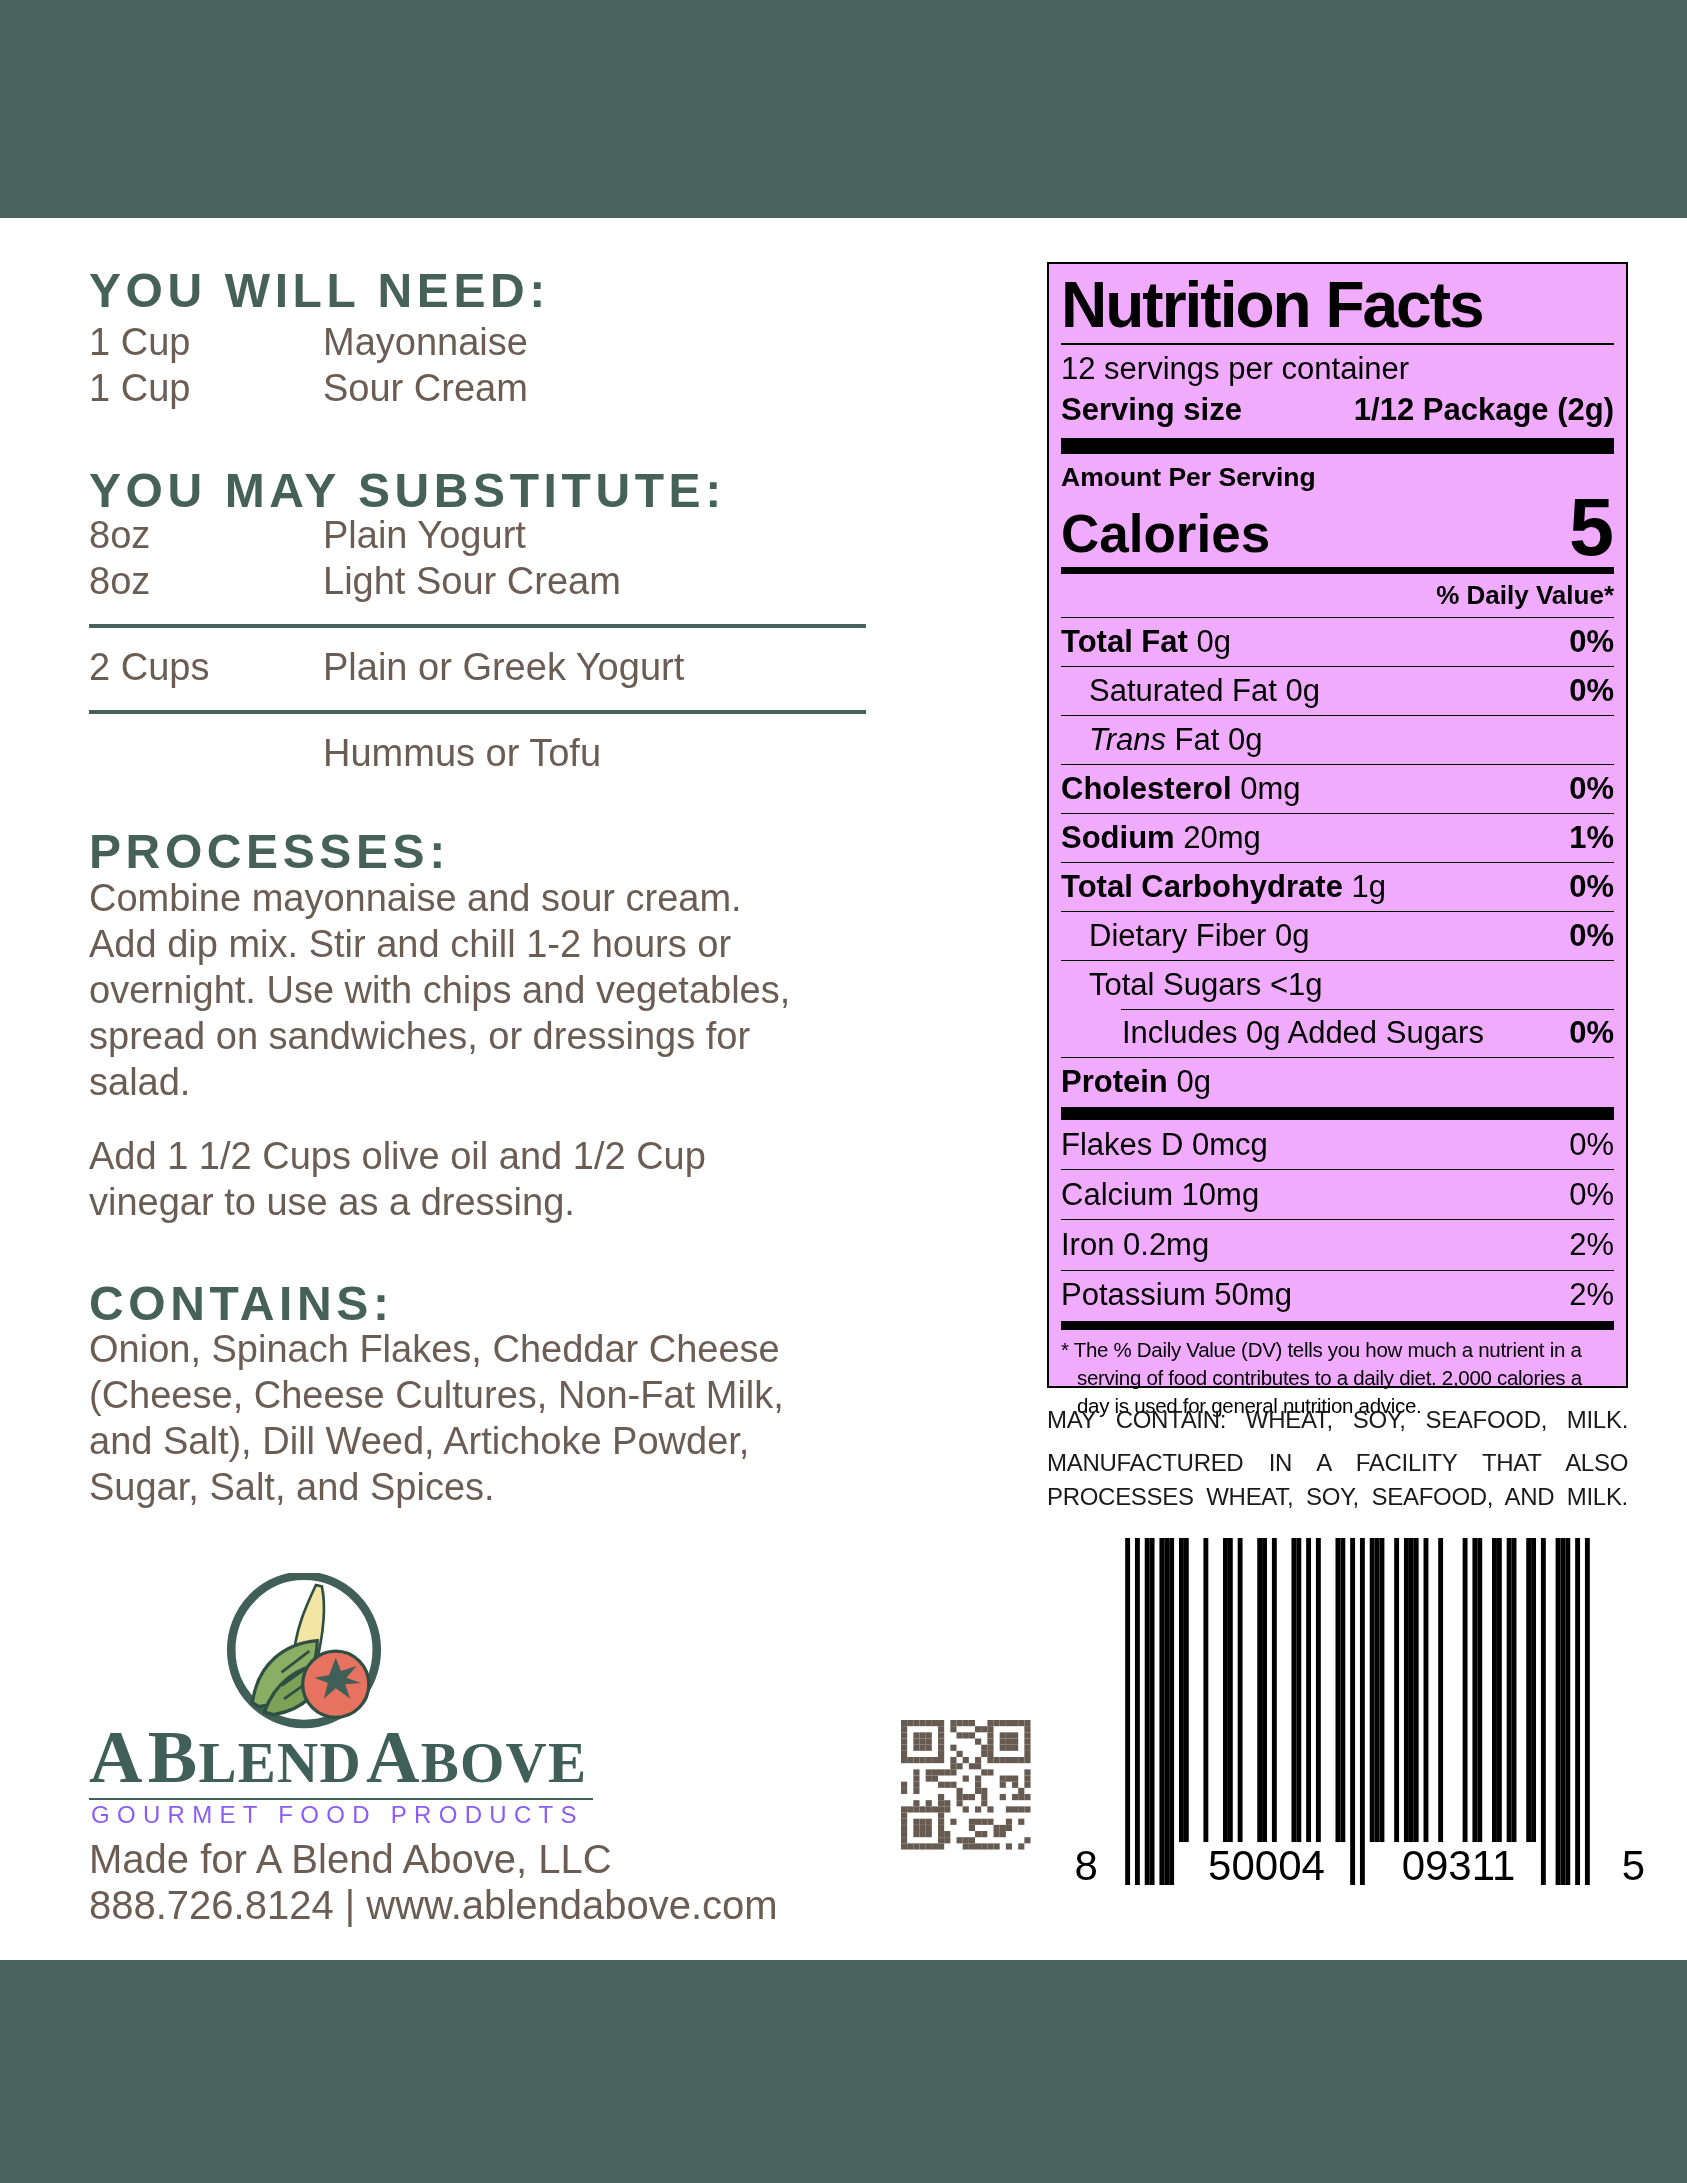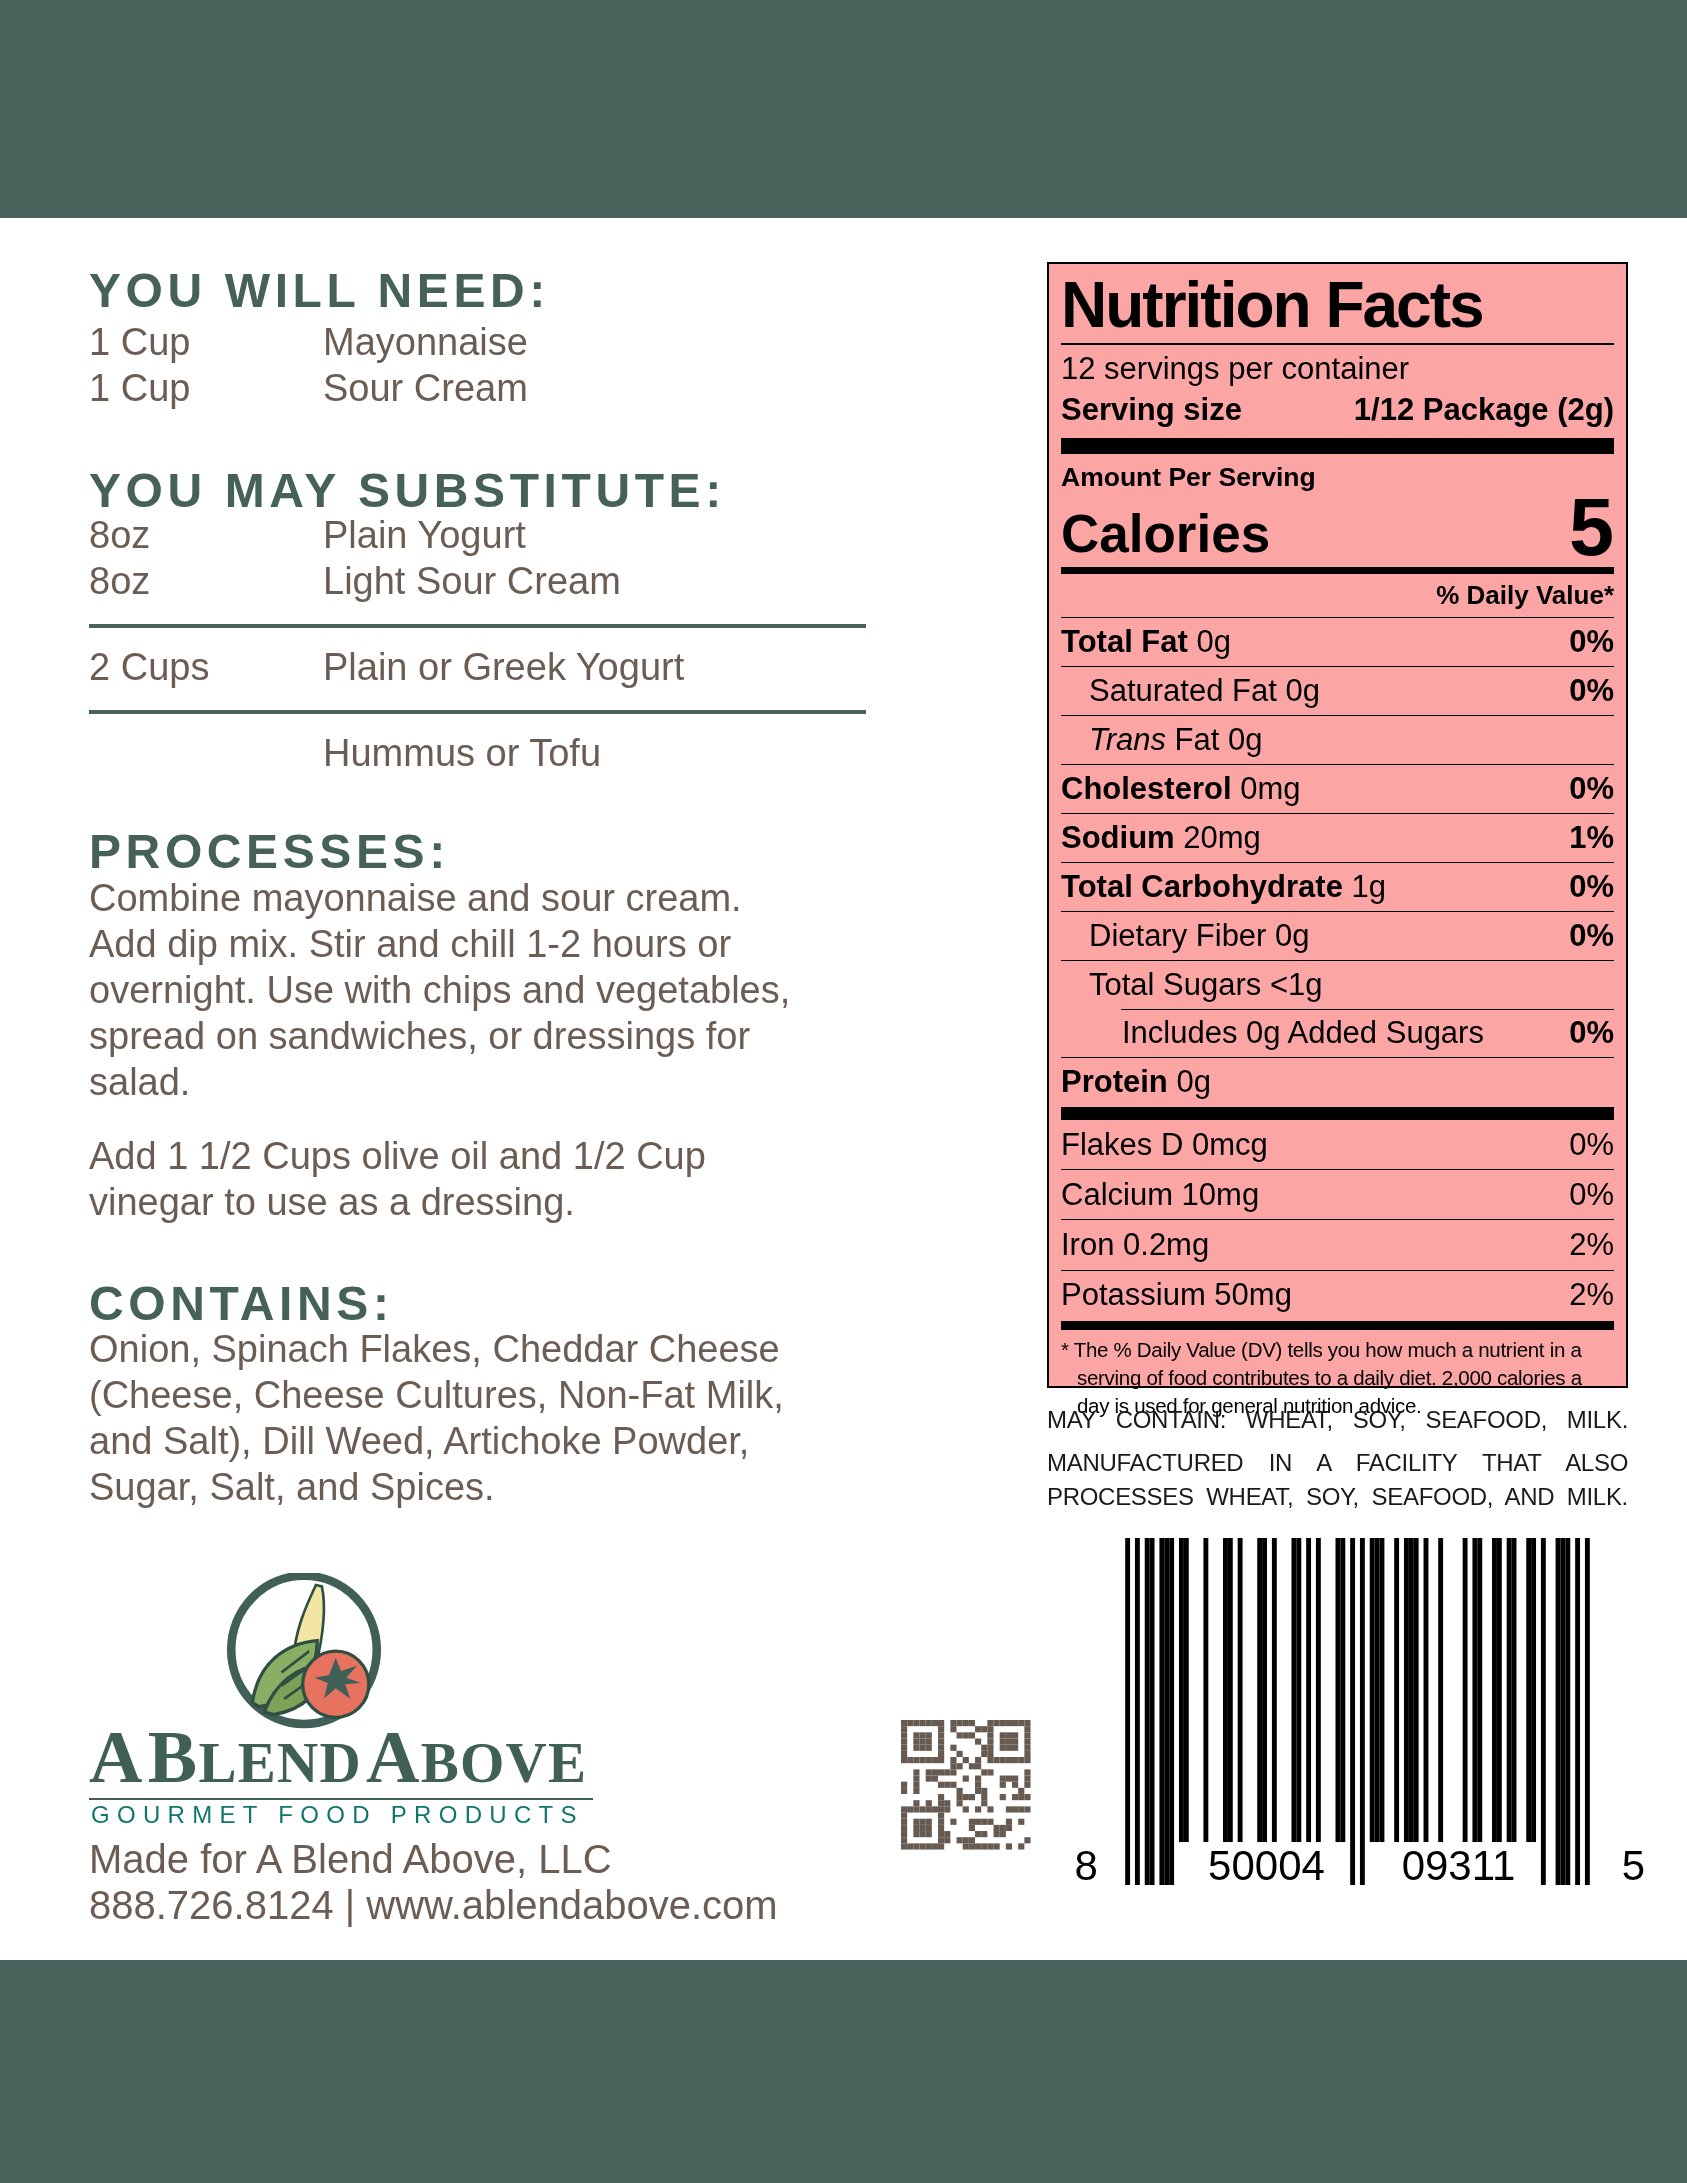--- a/index.html
+++ b/index.html
@@ -10,21 +10,21 @@
   #band-bottom{top:1960px;height:224px;}
   .abs{position:absolute;}
   .sec-h{position:absolute;left:89px;color:#466258;font-weight:bold;font-size:48px;
          letter-spacing:4.6px;white-space:nowrap;}
   .body-txt{color:#6b5d53;font-size:38px;line-height:46px;white-space:nowrap;}
   .ing-row{display:flex;}
   .ing-qty{width:234px;flex:0 0 234px;}
   .sub-divider{border-top:4px solid #4a625c;width:777px;margin:20px 0 16px 0;}
   .para div{white-space:nowrap;}
   
-  #nf{position:absolute;left:1047px;top:262px;width:581px;height:1126px;background:#fca5a5;
+  #nf{position:absolute;left:1047px;top:262px;width:581px;height:1126px;background:#f0abfc;
       border:2.6px solid #000;box-sizing:border-box;color:#000;padding:9.3px 12px 6.6px 12px;}
   #nf-title{font-size:64px;font-weight:bold;letter-spacing:-2px;line-height:1.02;white-space:nowrap;}
   .nf-rule{border-top:2px solid #000;margin:4px 0;}
   #nf-servings{font-size:31px;margin-top:6.6px;}
   #nf-ss-row{display:flex;justify-content:space-between;font-size:31px;font-weight:bold;margin-top:5.3px;}
   .nf-bar{background:#000;}
   #nf-bar1{height:16px;margin-top:9.3px;}
   #nf-aps{font-size:26.5px;font-weight:bold;margin-top:8px;}
   #nf-cal-row{display:flex;justify-content:space-between;align-items:flex-end;margin-top:1.3px;}
   #nf-cal-label{font-size:53px;font-weight:bold;line-height:1;}
@@ -56,21 +56,21 @@
   .bc-digit{position:absolute;color:#000;font-size:42px;top:304px;}
   
   #qr{position:absolute;left:901px;top:1720px;}
   
   #logo-svg{position:absolute;left:218px;top:1573px;}
   #brand{position:absolute;left:89px;top:1724px;color:#3f5f57;font-family:"Liberation Serif",serif;
          font-weight:bold;letter-spacing:1.3px;border-bottom:2.6px solid #3f5f57;padding:0 5.3px 2.6px 0;
          white-space:nowrap;display:inline-block;}
   #brand .cap{font-size:74px;line-height:66px;}
   #brand .rest{font-size:57px;}
-  #tagline{position:absolute;left:91px;top:1801px;color:#0f766e;font-size:24px;letter-spacing:7.3px;
+  #tagline{position:absolute;left:91px;top:1801px;color:#8b5cf6;font-size:24px;letter-spacing:7.3px;
            white-space:nowrap;}
   .footer-line{position:absolute;left:89px;color:#6b5d53;font-size:40px;white-space:nowrap;}
 </style>
 </head>
 <body>
 
 <div id="page">
   <div id="band-top" class="band"></div>
   <div id="band-bottom" class="band"></div>
 

